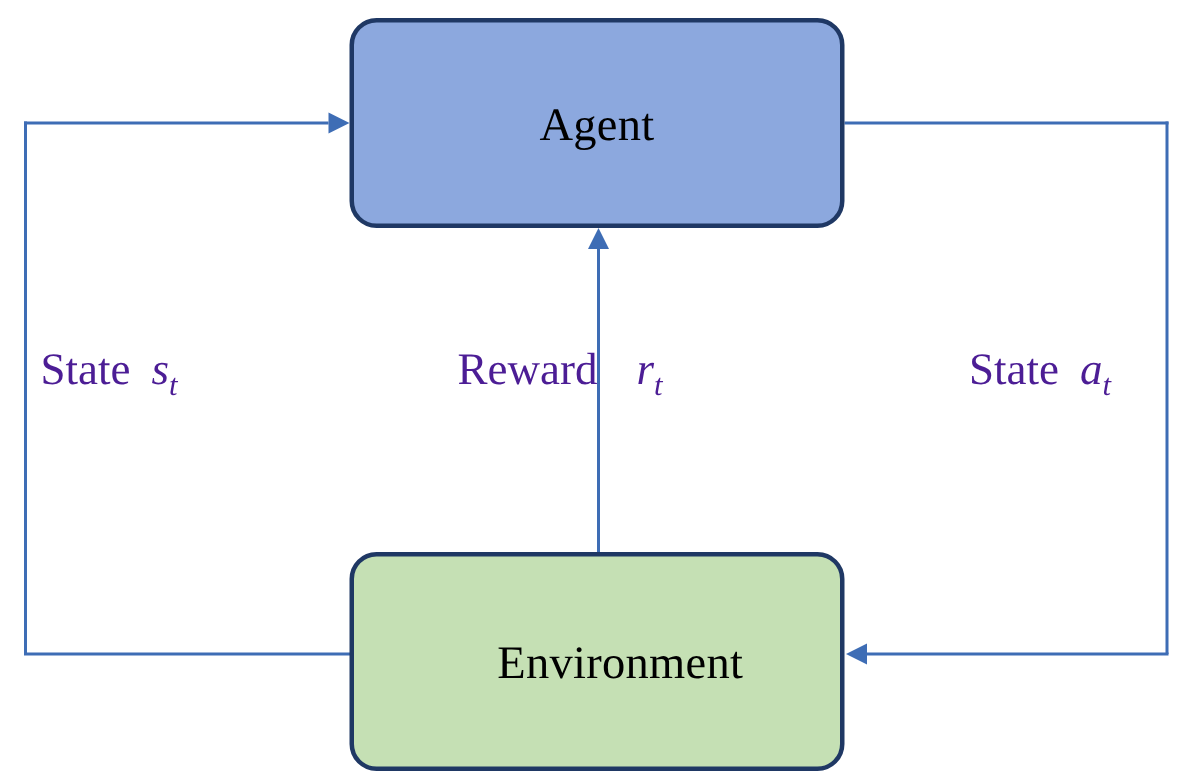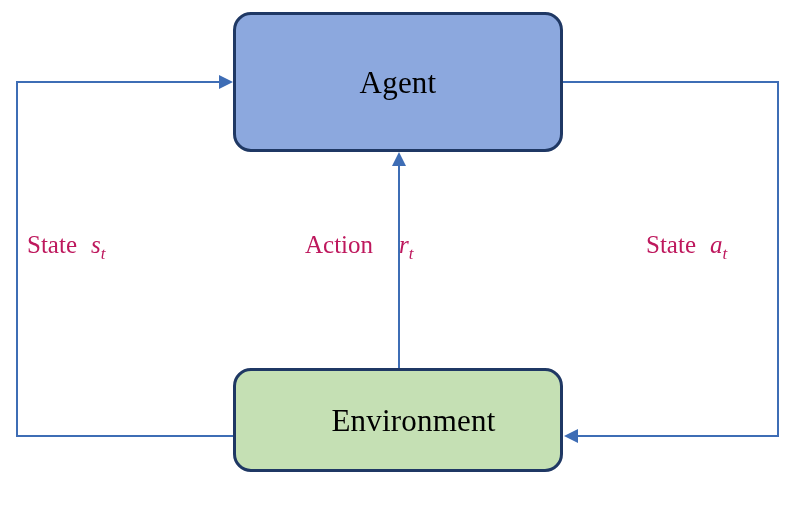--- a/index.html
+++ b/index.html
@@ -39,21 +39,21 @@
     left: 233px;
     top: 12px;
     width: 330px;
     height: 140px;
     background: #8CA8DE;
   }
   #environment-node {
     left: 233px;
     top: 368px;
     width: 330px;
-    height: 104px;
+    height: 146px;
     background: #C5E0B4;
     padding-left: 31px;
   }
 
   
   .edge {
     position: absolute;
     background: #3E6DB5;
   }
   .edge-h { height: 2px; }
@@ -78,22 +78,22 @@
   .arrow-up {
     border-left: 7px solid transparent;
     border-right: 7px solid transparent;
     border-bottom: 14px solid #3E6DB5;
   }
 
   
   .edge-label {
     position: absolute;
     font-family: "Liberation Serif", "DejaVu Serif", serif;
-    font-size: 25px;
-    color: #be185d;
+    font-size: 30px;
+    color: #4c1d95;
     white-space: nowrap;
     line-height: 1;
   }
   .sym {
     font-style: italic;
     font-family: "Liberation Serif", "DejaVu Serif", serif;
   }
   .sym sub {
     font-style: italic;
     font-size: 0.68em;
@@ -129,20 +129,20 @@
 
   <div class="node" id="environment-node">
     <span class="node-label">Environment</span>
   </div>
 
   <div class="edge-label" id="label-state" style="left:27px; top:232px;">
     <span class="lbl-word">State</span><span class="sym"><span>s</span><sub>t</sub></span>
   </div>
 
   <div class="edge-label" id="label-reward" style="left:305px; top:232px;">
-    <span class="lbl-word">Action</span><span class="sym"><span>r</span><sub>t</sub></span>
+    <span class="lbl-word">Reward</span><span class="sym"><span>r</span><sub>t</sub></span>
   </div>
 
   <div class="edge-label" id="label-action" style="left:646px; top:232px;">
     <span class="lbl-word">State</span><span class="sym"><span>a</span><sub>t</sub></span>
   </div>
 
 </div>
 
 </body></html>

